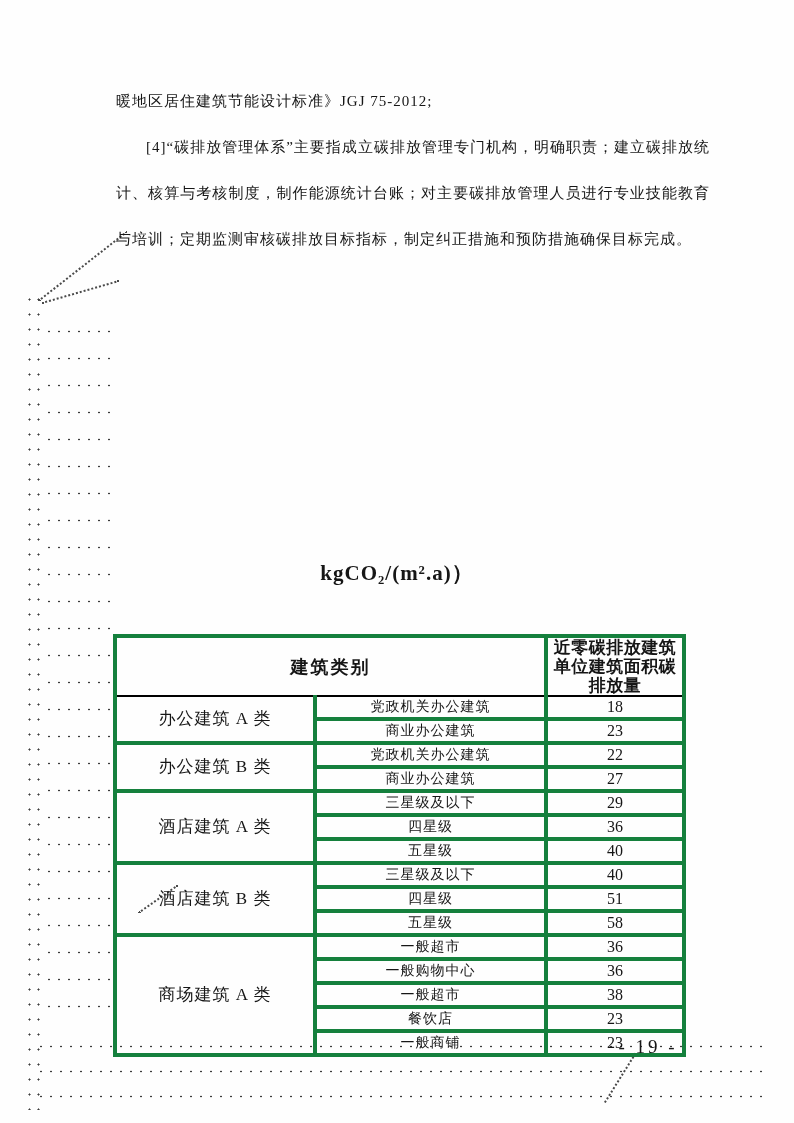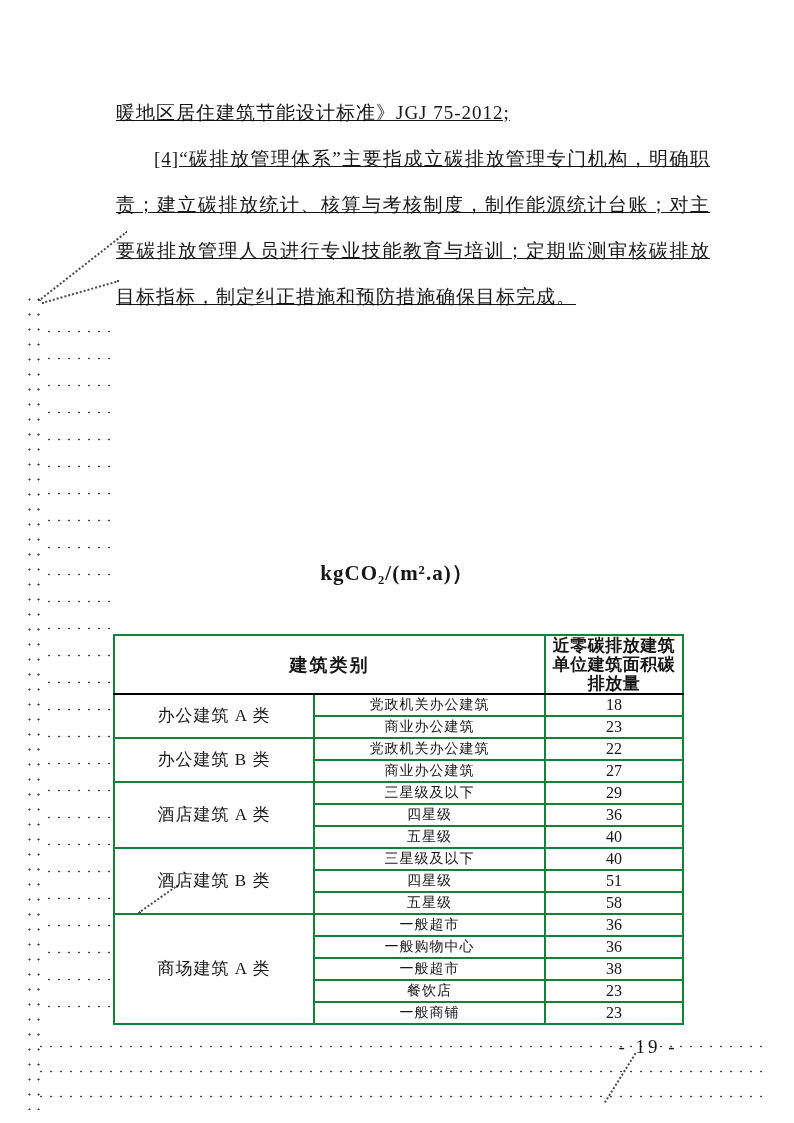--- a/index.html
+++ b/index.html
@@ -8,25 +8,24 @@
     width:794px; height:1123px;
     background:#fefefe;
     overflow:hidden;
     font-family:"Liberation Serif","DejaVu Serif",serif;
     color:#161616;
   }
 
   
   .body-text {
     position:absolute;
-    left:116px; top:90px; width:594px;
-    font-size:19px; line-height:46px;
+    left:116px; top:78px; width:594px;
+    font-size:15px; line-height:46px;
     text-align:justify;
     letter-spacing:1px;
-    text-decoration:underline;
   }
   .body-text p { margin:0; }
   .body-text p.indent { text-indent:2em; }
 
   
   .table-title {
     position:absolute;
     left:100px; top:558px; width:594px;
     text-align:center;
     font-weight:bold;
@@ -39,21 +38,21 @@
   table.emission {
     position:absolute;
     left:113px; top:634px;
     width:569px;
     border-collapse:collapse;
     table-layout:fixed;
     border:2px solid #000;
     font-size:16.5px;
   }
   table.emission th, table.emission td {
-    border:2px solid #15803d;
+    border:4px solid #15803d;
     text-align:center;
     vertical-align:middle;
     padding:0 2px;
     overflow:hidden;
   }
   table.emission thead th {
     height:56px;
     font-weight:bold;
     border-bottom:2px solid #000;
   }

